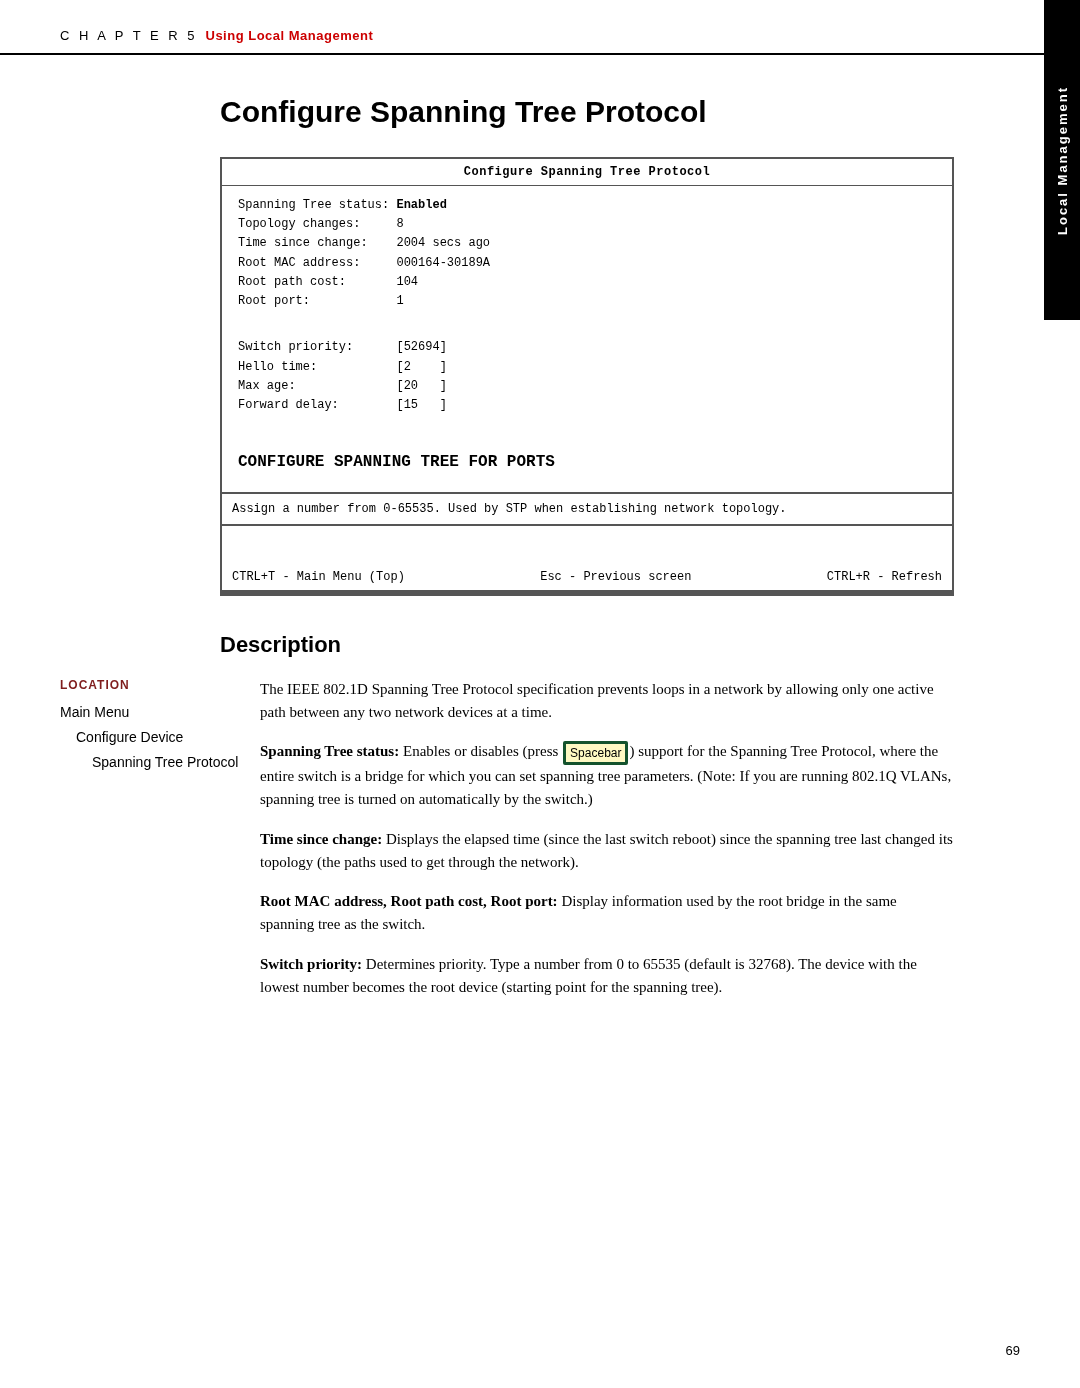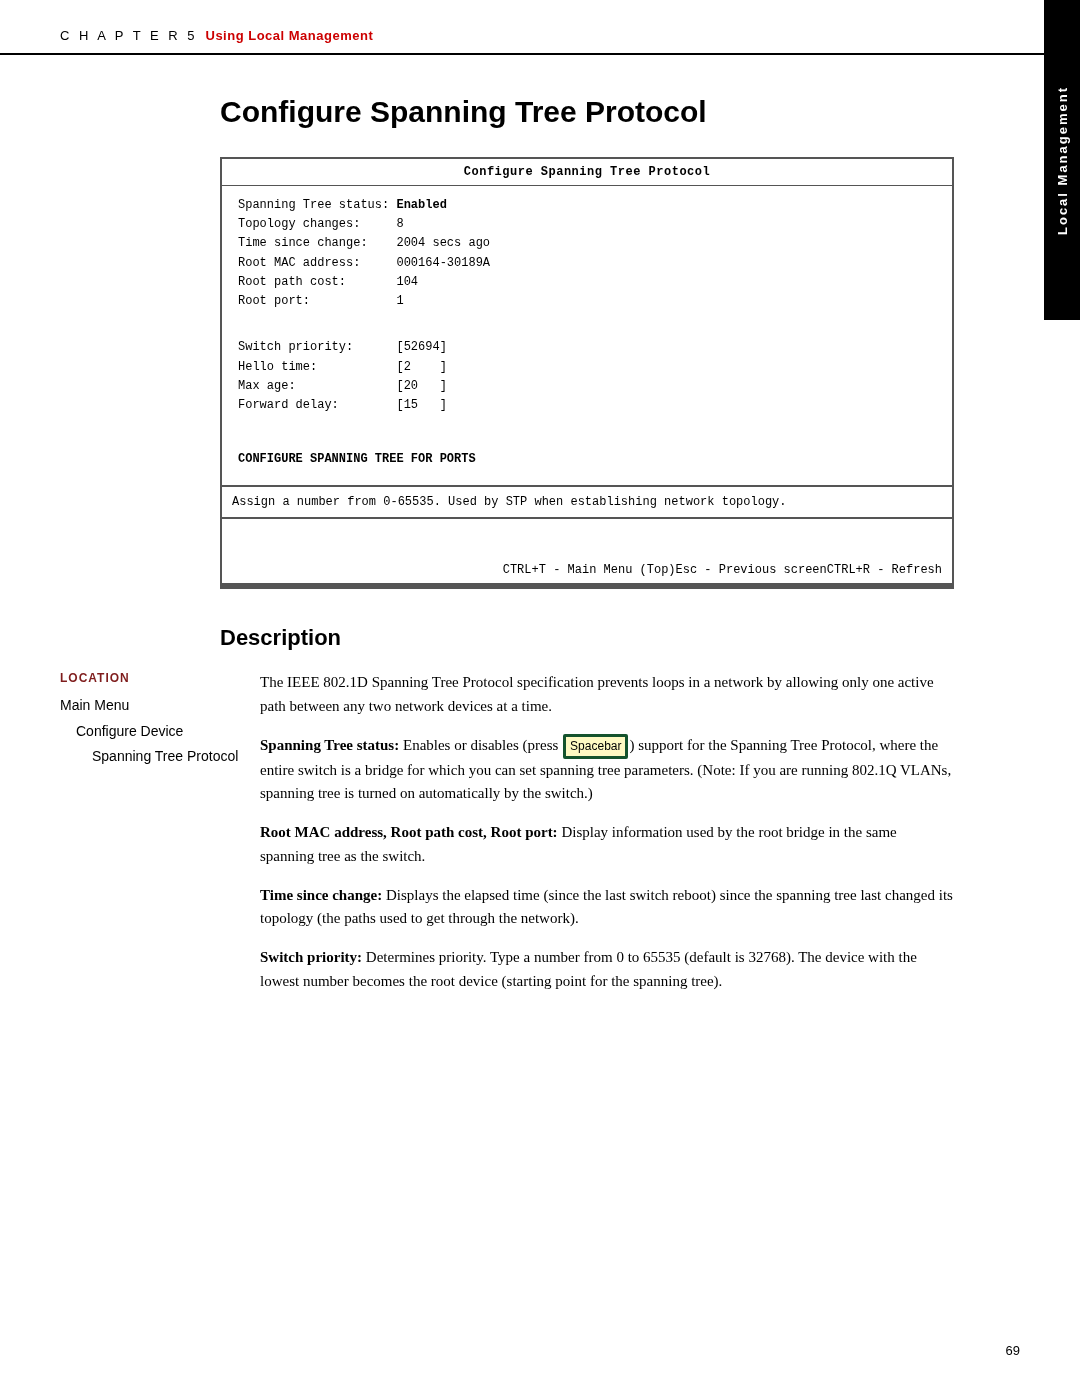--- a/index.html
+++ b/index.html
@@ -122,21 +122,21 @@
       font-family: 'Courier New', Courier, monospace;
       font-size: 12px;
       padding: 4px 10px;
     }
 
     .terminal-nav-line {
       font-family: 'Courier New', Courier, monospace;
       font-size: 12px;
       padding: 4px 10px;
       display: flex;
-      justify-content: flex-end;
+      justify-content: space-between;
       margin-top: 40px;
     }
 
     .terminal-bottom-border {
       border-top: 2px solid #555;
     }
 
     
     .section-title {
       font-family: Arial, sans-serif;
@@ -219,21 +219,21 @@
       bottom: 30px;
       right: 60px;
       font-family: Arial, sans-serif;
       font-size: 13px;
       color: #000;
     }
 
     .configure-ports-line {
       font-weight: bold;
       font-family: 'Courier New', Courier, monospace;
-      font-size: 12px;
+      font-size: 16px;
       margin: 8px 0 2px 0;
     }
   </style>
 </head>
 <body>
 
 <div class="side-tab">
   <span class="side-tab-text">Local Management</span>
 </div>
 
@@ -294,25 +294,25 @@
       <p class="desc-paragraph">
         The IEEE 802.1D Spanning Tree Protocol specification prevents loops in a network by allowing only one active path between any two network devices at a time.
       </p>
 
       <p class="desc-paragraph">
         <span class="bold-term">Spanning Tree status:</span> Enables or disables (press <span class="spacebar-key">Spacebar</span>) support for the Spanning Tree Protocol, where the entire switch is a bridge for which you can set spanning tree parameters. (Note: If you are running 802.1Q VLANs, spanning tree is turned on automatically by the switch.)
       </p>
 
 
       <p class="desc-paragraph">
+        <span class="bold-term">Time since change:</span> Displays the elapsed time (since the last switch reboot) since the spanning tree last changed its topology (the paths used to get through the network).
+      </p>
+
+      <p class="desc-paragraph">
         <span class="bold-term">Root MAC address, Root path cost, Root port:</span> Display information used by the root bridge in the same spanning tree as the switch.
-      </p>
-
-      <p class="desc-paragraph">
-        <span class="bold-term">Time since change:</span> Displays the elapsed time (since the last switch reboot) since the spanning tree last changed its topology (the paths used to get through the network).
       </p>
 
       <p class="desc-paragraph">
         <span class="bold-term">Switch priority:</span> Determines priority. Type a number from 0 to 65535 (default is 32768). The device with the lowest number becomes the root device (starting point for the spanning tree).
       </p>
 
     </div>
   </div>
 </div>
 

